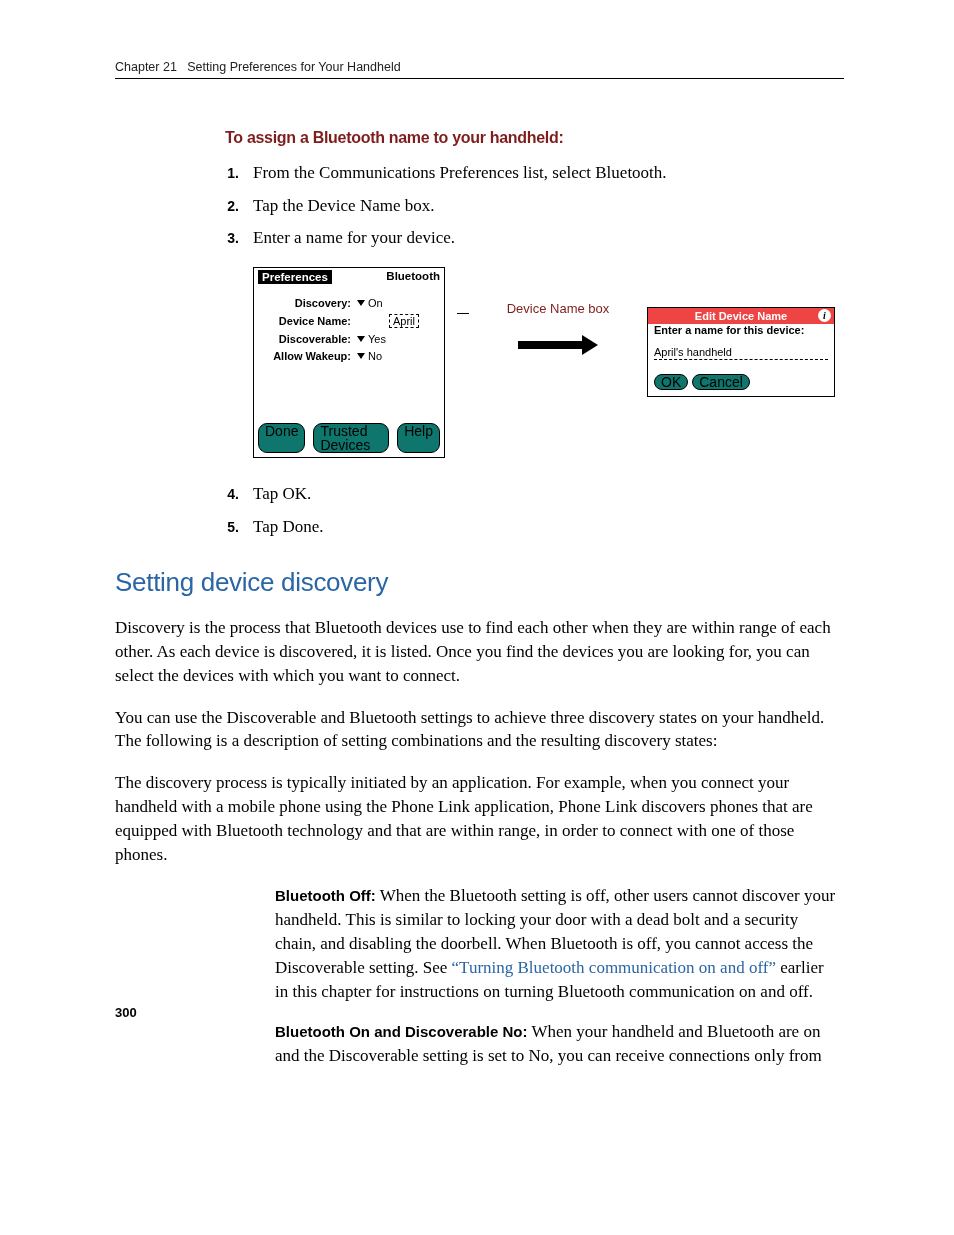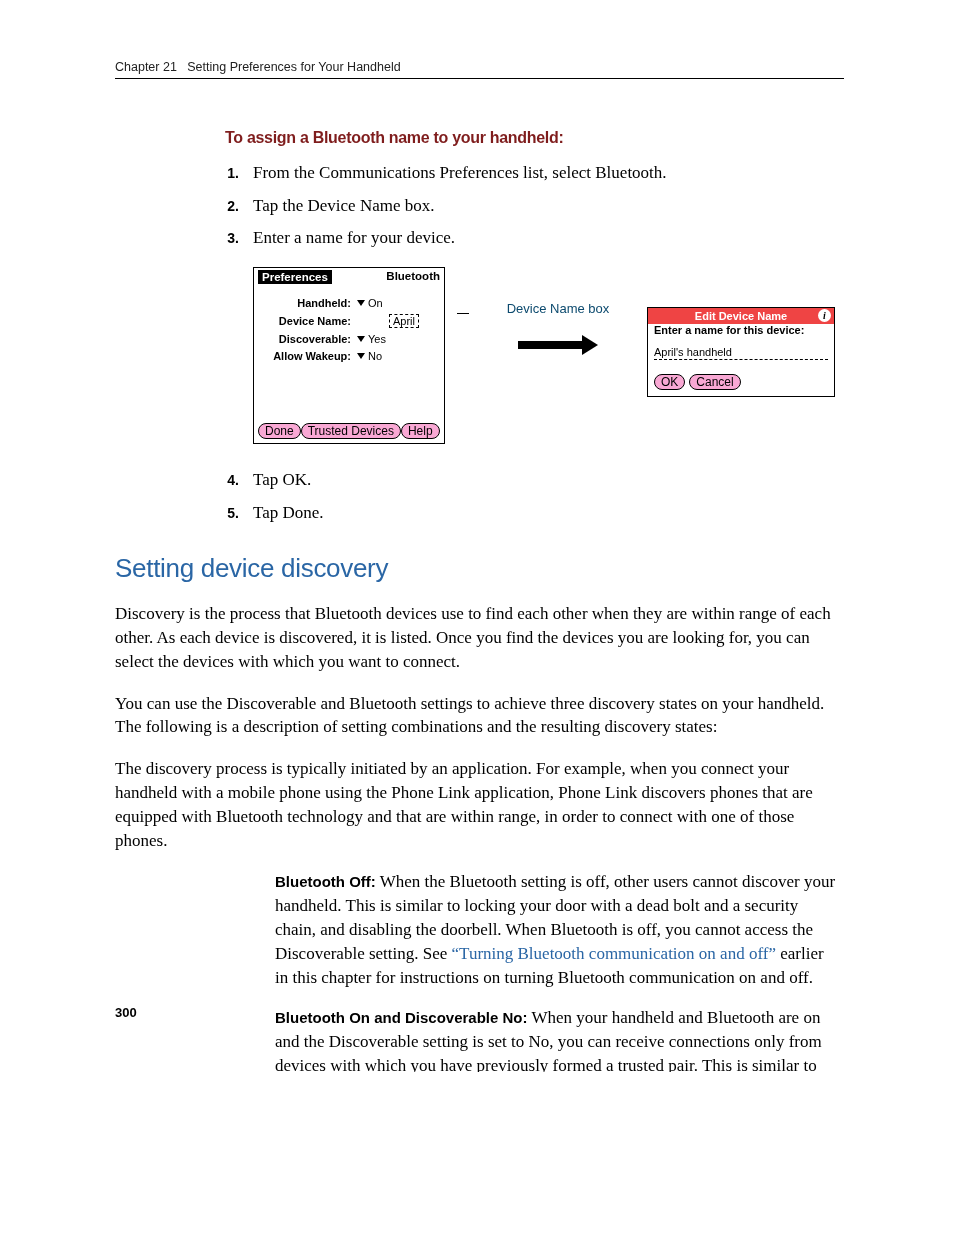--- a/index.html
+++ b/index.html
@@ -111,42 +111,42 @@
     vertical-align: middle;
   }
   .device-name-box {
     border: 1px dashed #000;
     padding: 0 3px;
     font-weight: normal;
     margin-left: 32px;
   }
   .palm-footer {
     display: flex;
-    gap: 0;
+    gap: 8px;
     padding: 4px;
   }
   .pill-btn {
     border: 1.3px solid #000;
     border-radius: 9px;
     padding: 0px 6px;
-    font-size: 12px;
+    font-size: 14px;
     line-height: 14px;
-    background: #f9a8d4;
+    background: #0f766e;
     font-family: Verdana, Geneva, sans-serif;
   }
 
   .callout-col {
     text-align: center;
     padding-top: 34px;
     width: 150px;
   }
   .callout-label {
     font-family: Verdana, Geneva, sans-serif;
     font-size: 13px;
-    color: #0c4a6e;
+    color: #7f1d1d;
     margin-bottom: 22px;
   }
   .arrow-right {
     width: 80px;
     height: 14px;
     position: relative;
     margin: 0 auto;
   }
   .arrow-right::before {
     content: "";
@@ -295,21 +295,21 @@
 
     <div class="figure-row">
 
       <div class="palm-screen">
         <div class="palm-titlebar">
           <span class="palm-title-left">Preferences</span>
           <span>Bluetooth</span>
         </div>
         <div class="palm-body">
           <div class="palm-row">
-            <span class="palm-label">Handheld:</span>
+            <span class="palm-label">Discovery:</span>
             <span class="tri-down"></span>
             <span>On</span>
           </div>
           <div class="palm-row">
             <span class="palm-label">Device Name:</span>
             <span class="device-name-box">April</span>
           </div>
           <div class="palm-row">
             <span class="palm-label">Discoverable:</span>
             <span class="tri-down"></span>

